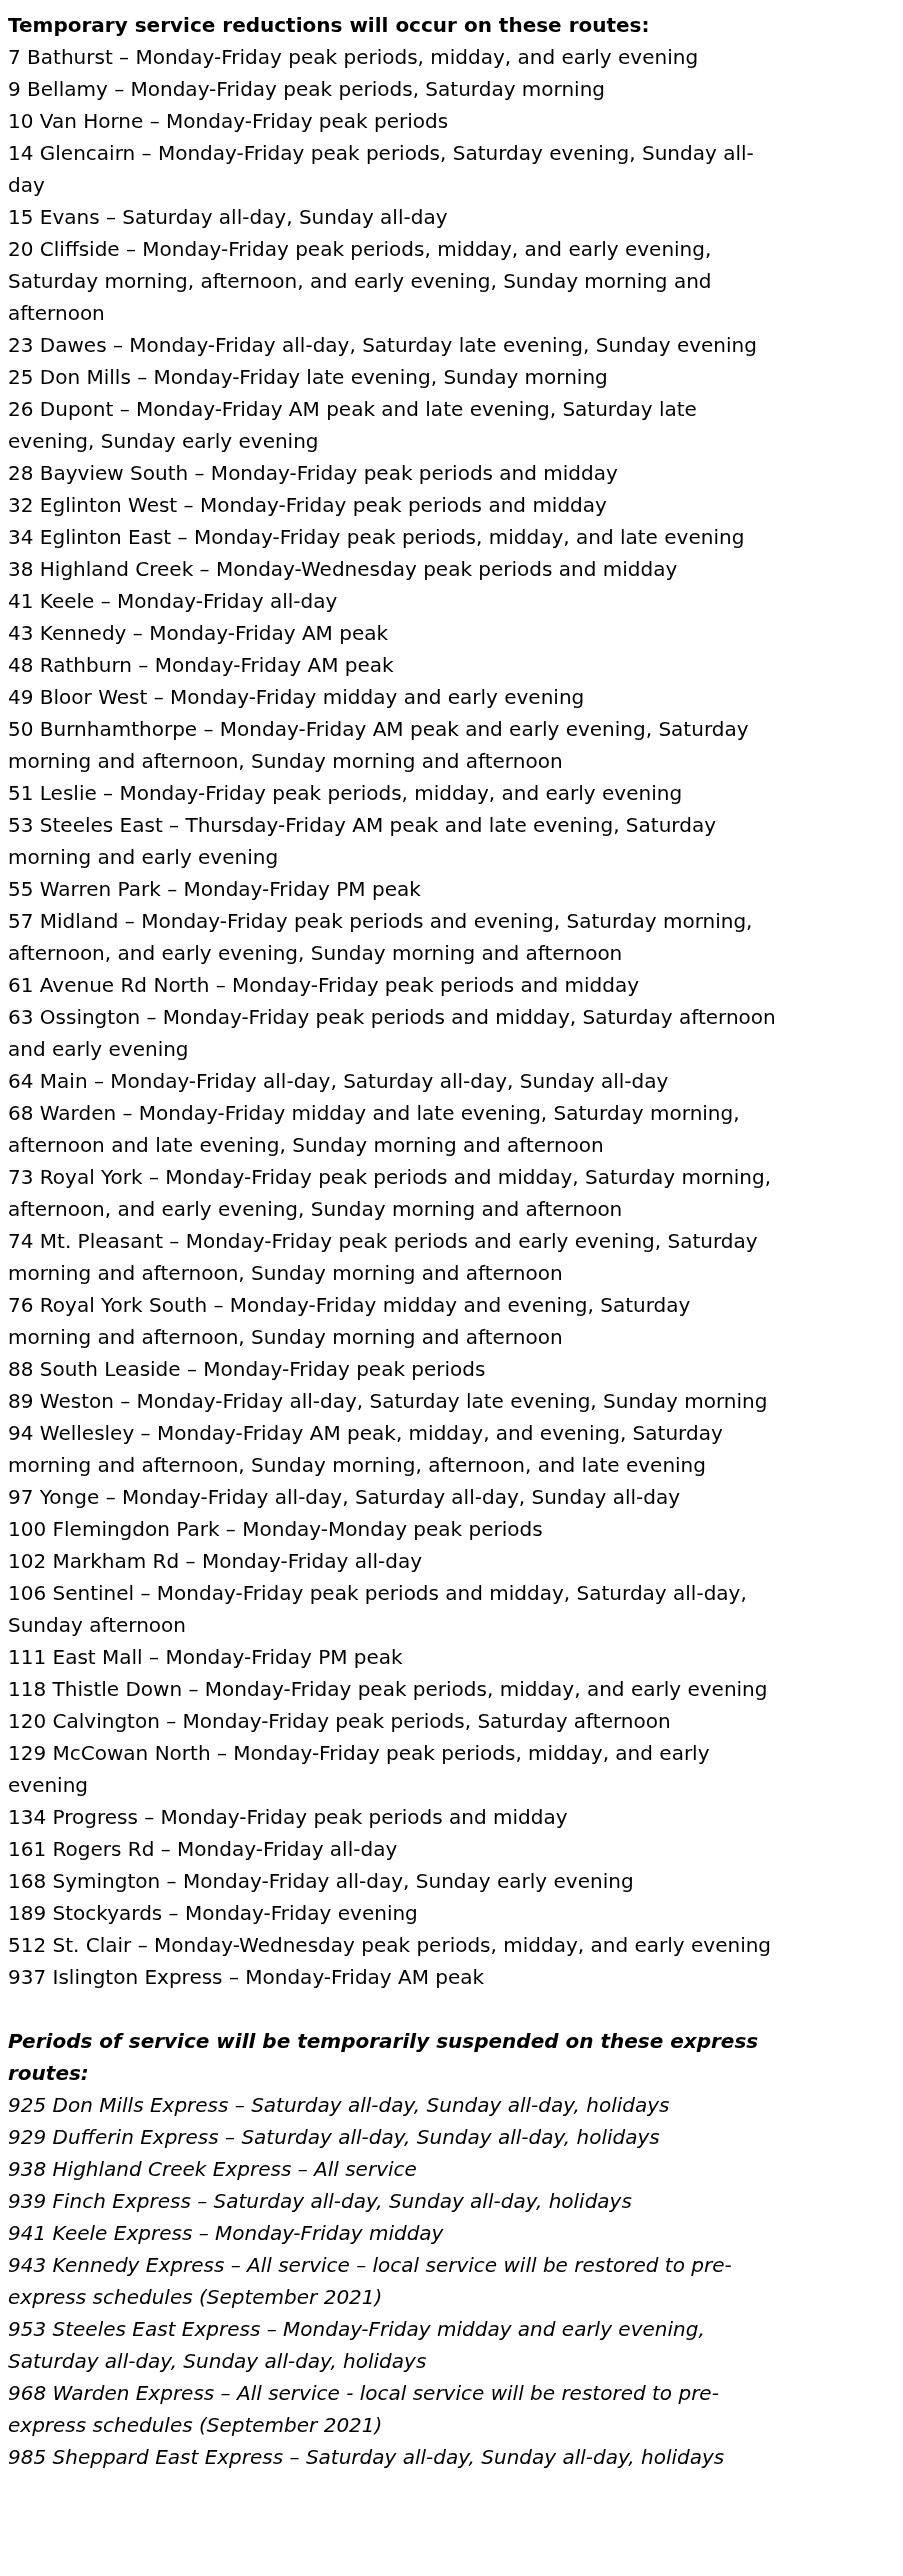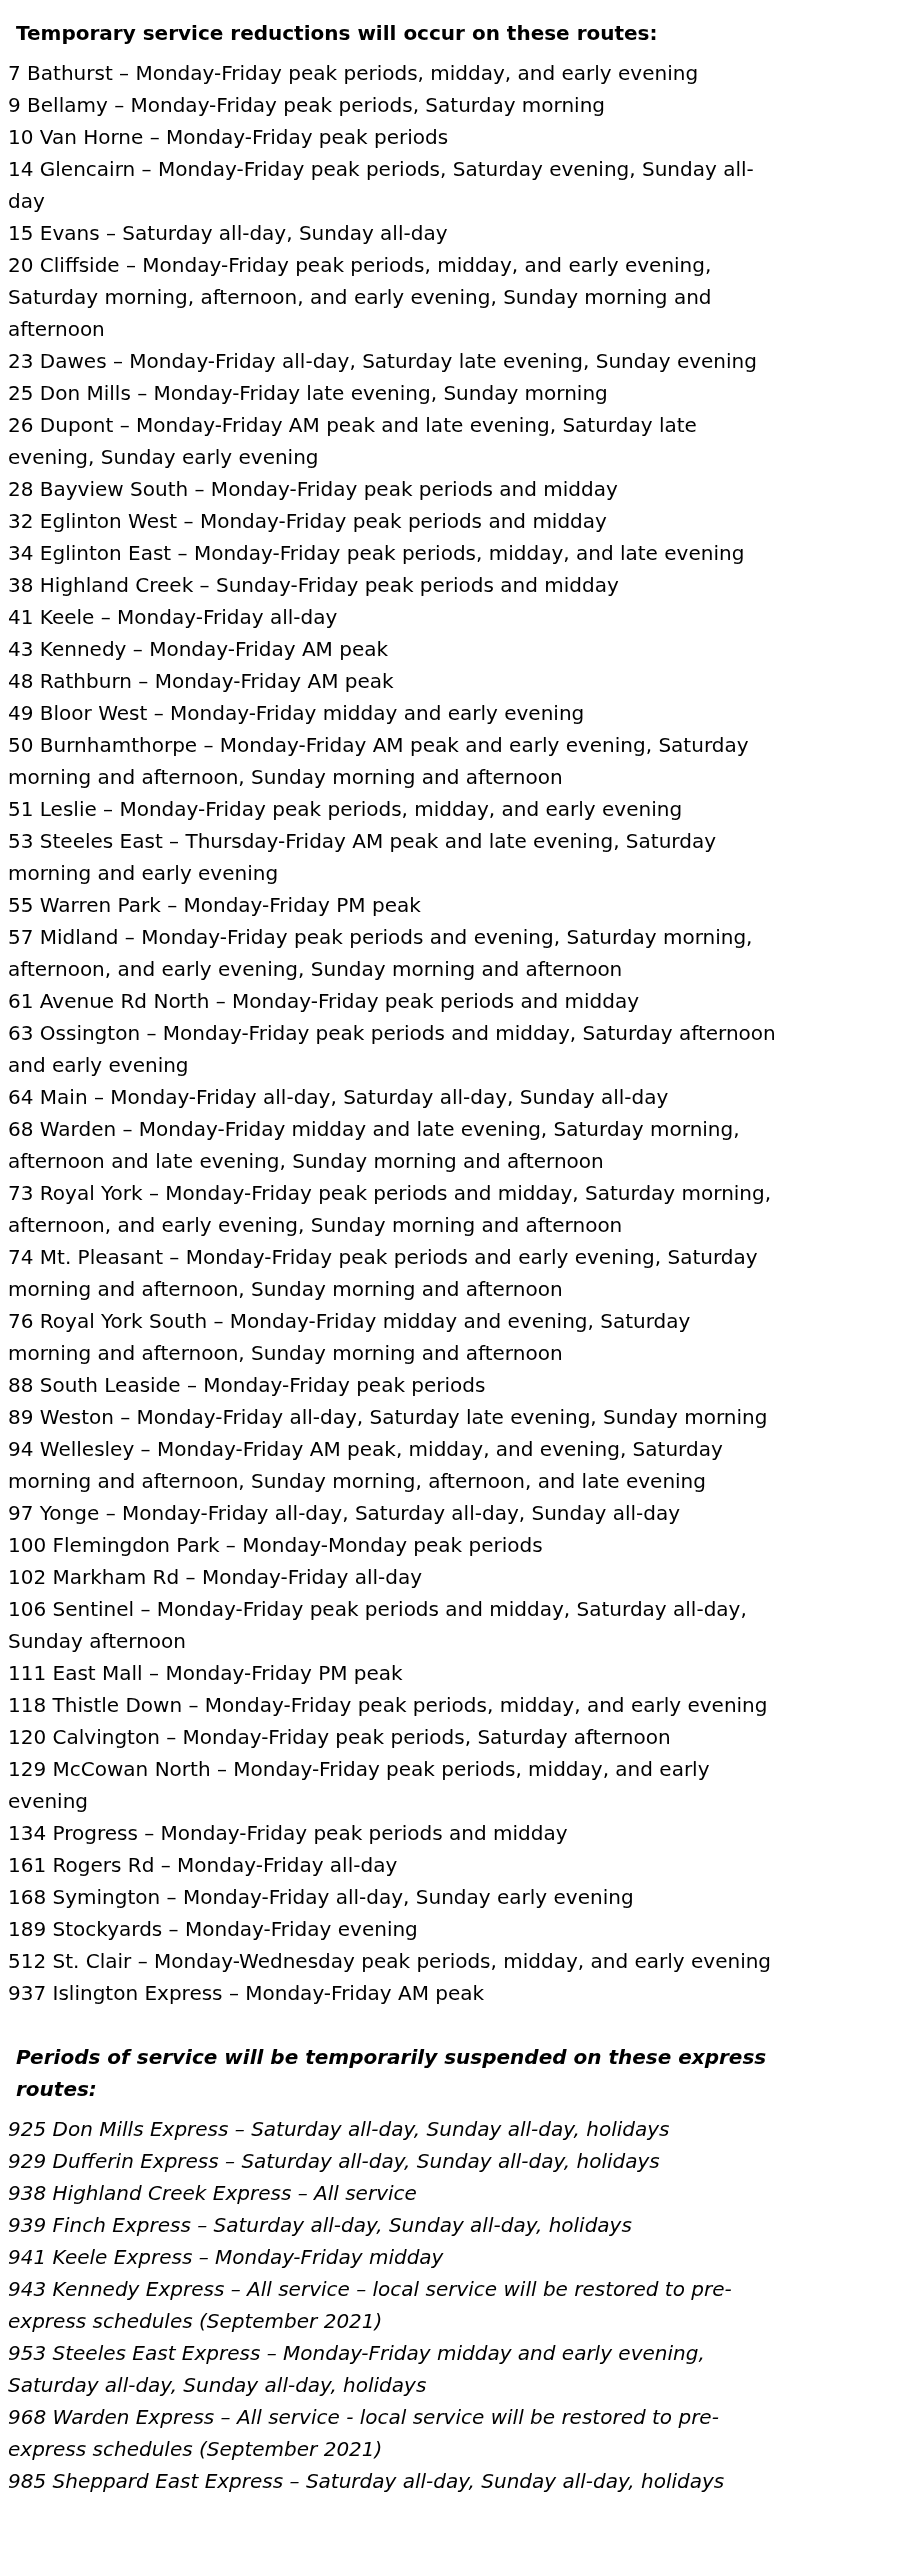--- a/index.html
+++ b/index.html
@@ -8,21 +8,21 @@
     min-height: 2576px;
     background: #ffffff;
     color: #000000;
     font-family: "DejaVu Sans", "Liberation Sans", sans-serif;
     font-size: 20px;
     line-height: 32px;
     overflow-x: hidden;
   }
   .doc { padding: 9px 8px 0 8px; box-sizing: border-box; }
   .heading {
-    margin: 8px;
+    margin: 0;
     font-size: 20px;
     line-height: 32px;
     font-weight: bold;
     white-space: pre-line;
   }
   .route-line {
     margin: 0;
     white-space: pre-line;
   }
   .section-gap { margin-top: 32px; font-style: italic; }
@@ -44,21 +44,21 @@
         <p class="route-line">20 Cliffside – Monday-Friday peak periods, midday, and early evening,
 Saturday morning, afternoon, and early evening, Sunday morning and
 afternoon</p>
         <p class="route-line">23 Dawes – Monday-Friday all-day, Saturday late evening, Sunday evening</p>
         <p class="route-line">25 Don Mills – Monday-Friday late evening, Sunday morning</p>
         <p class="route-line">26 Dupont – Monday-Friday AM peak and late evening, Saturday late
 evening, Sunday early evening</p>
         <p class="route-line">28 Bayview South – Monday-Friday peak periods and midday</p>
         <p class="route-line">32 Eglinton West – Monday-Friday peak periods and midday</p>
         <p class="route-line">34 Eglinton East – Monday-Friday peak periods, midday, and late evening</p>
-        <p class="route-line">38 Highland Creek – Sunday-Friday peak periods and midday</p>
+        <p class="route-line">38 Highland Creek – Monday-Wednesday peak periods and midday</p>
         <p class="route-line">41 Keele – Monday-Friday all-day</p>
         <p class="route-line">43 Kennedy – Monday-Friday AM peak</p>
         <p class="route-line">48 Rathburn – Monday-Friday AM peak</p>
         <p class="route-line">49 Bloor West – Monday-Friday midday and early evening</p>
         <p class="route-line">50 Burnhamthorpe – Monday-Friday AM peak and early evening, Saturday
 morning and afternoon, Sunday morning and afternoon</p>
         <p class="route-line">51 Leslie – Monday-Friday peak periods, midday, and early evening</p>
         <p class="route-line">53 Steeles East – Thursday-Friday AM peak and late evening, Saturday
 morning and early evening</p>
         <p class="route-line">55 Warren Park – Monday-Friday PM peak</p>

